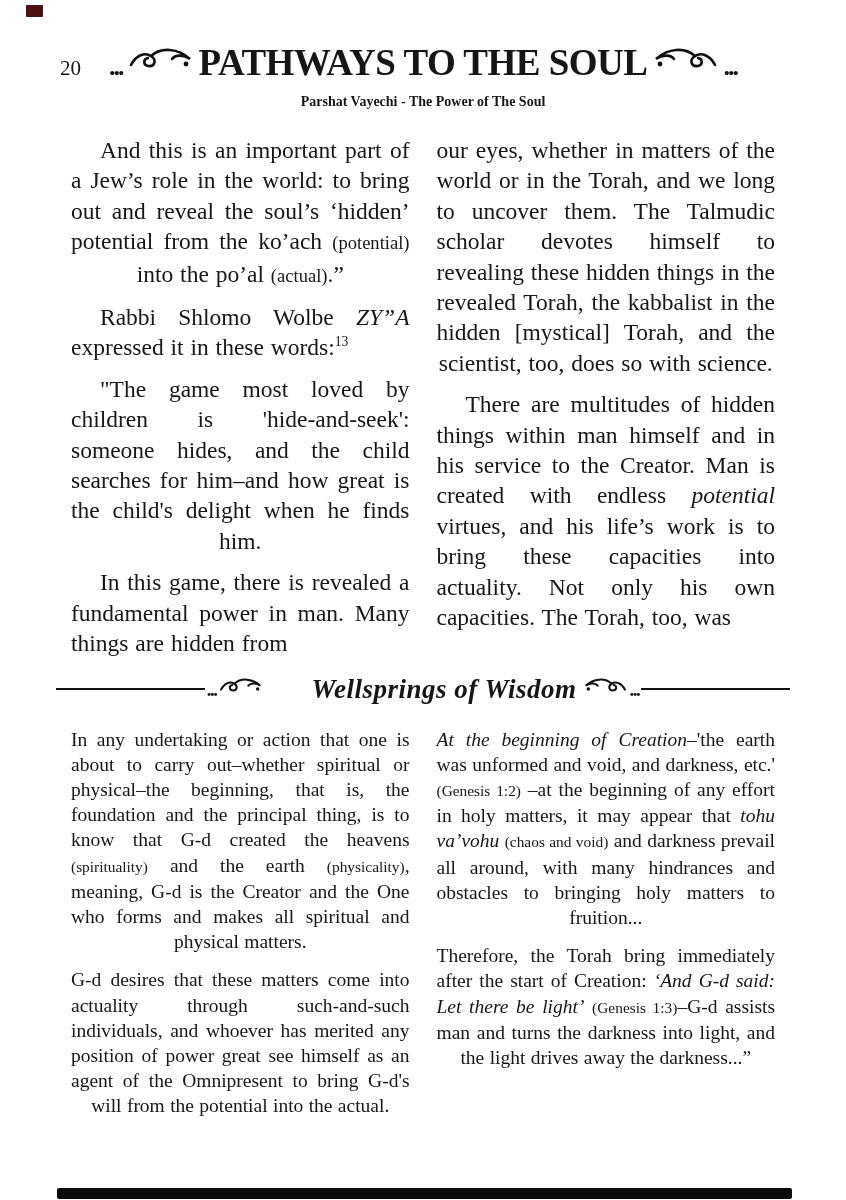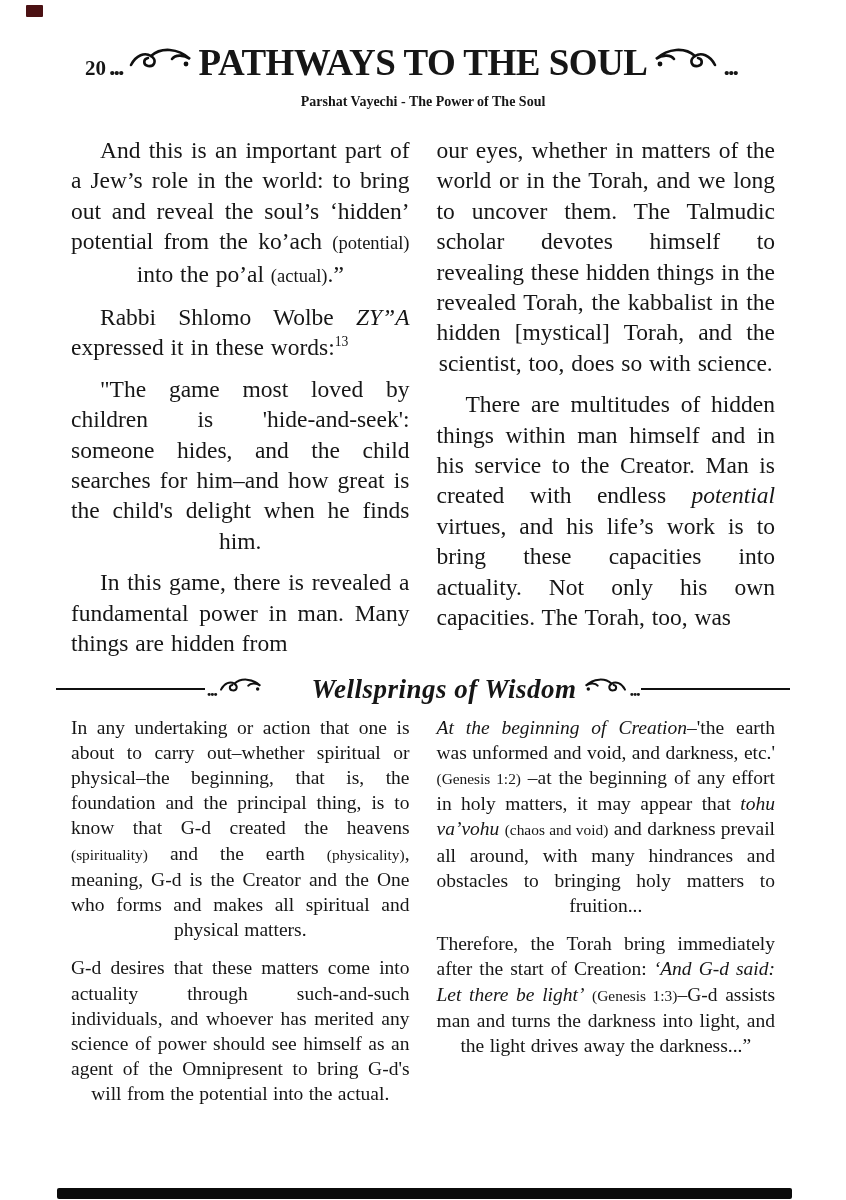--- a/index.html
+++ b/index.html
@@ -5,21 +5,21 @@
   html,body{margin:0;padding:0;}
   body{
     width:846px;height:1200px;position:relative;overflow:hidden;
     background:#ffffff;color:#161616;
     font-family:"Liberation Serif", serif;
   }
   .page{position:absolute;inset:0;}
 
   
   .header{position:relative;text-align:center;padding-top:44px;}
-  .pagenum{position:absolute;left:85px;top:56px;font-size:21px;font-weight:700;}
+  .pagenum{position:absolute;left:60px;top:56px;font-size:21px;font-weight:400;}
   .titlerow{display:flex;align-items:center;justify-content:center;gap:5px;line-height:1;}
   .title{font-size:37px;font-weight:700;letter-spacing:-0.5px;white-space:nowrap;}
   .orn-dots{font-size:26px;font-weight:700;letter-spacing:-2px;position:relative;top:4px;}
   .flourish{display:inline-block;}
   .flourish.flip{transform:scaleX(-1);}
   .subtitle{font-size:14px;font-weight:700;margin-top:13px;}
 
   
   .columns{display:flex;gap:27px;padding:0 71px;}
   .columns.main{margin-top:25px;justify-content:space-between;}
@@ -37,21 +37,21 @@
 
   
   .divider{display:flex;align-items:center;padding:0 56px;margin:4px 0 10px;}
   .divider .rule{flex:1;border-top:2.6px solid #101010;}
   .divider .cluster{display:flex;align-items:center;gap:3px;margin:0 2px;}
   .wellsprings{font-size:27px;font-weight:700;font-style:italic;letter-spacing:0.5px;white-space:nowrap;padding:0 3px;margin-left:42px;}
   .divider .dots{font-size:19px;font-weight:700;letter-spacing:-1.5px;position:relative;top:1px;}
 
   
   .bottom p{
-    font-size:19.5px;line-height:25.2px;margin:0 0 13px;
+    font-size:19.5px;line-height:25.2px;margin:12px 0 13px;
     text-align:justify;word-spacing:0.5px;
   }
   .footnote{font-size:20px;text-align:left;margin-top:1px;word-spacing:3px;}
 
   
   .red-mark{position:absolute;left:26px;top:5px;width:17px;height:12px;border-radius:1px;}
   .bottom-bar{position:absolute;left:57px;top:1188px;width:735px;height:11px;border-radius:2px;}
 </style>
 </head>
 <body>
@@ -125,21 +125,21 @@
         </svg>
       </span>
       <span class="dots">...</span>
     </div>
     <div class="rule"></div>
   </div>
 
   <div class="columns bottom">
     <div class="col bottom">
       <p class="last-center"><span>In any undertaking or action that one is about to carry out–whether spiritual or physical–the beginning, that is, the foundation and the principal thing, is to know that G-d created the heavens </span><span class="sm">(spirituality)</span><span> and the earth </span><span class="sm">(physicality)</span><span>, meaning, G-d is the Creator and the One who forms and makes all spiritual and physical matters.</span></p>
-      <p class="last-center"><span>G-d desires that these matters come into actuality through such-and-such individuals, and whoever has merited any science of power should see himself as an agent of the Omnipresent to bring G-d's will from the potential into the actual.</span></p>
+      <p class="last-center"><span>G-d desires that these matters come into actuality through such-and-such individuals, and whoever has merited any position of power great see himself as an agent of the Omnipresent to bring G-d's will from the potential into the actual.</span></p>
     </div>
     <div class="col bottom">
       <p class="last-center"><span class="it">At the beginning of Creation</span><span>–'the earth was unformed and void, and darkness, etc.' </span><span class="sm">(Genesis 1:2)</span><span> –at the beginning of any effort in holy matters, it may appear that </span><span class="it">tohu va’vohu</span><span> </span><span class="sm">(chaos and void)</span><span> and darkness prevail all around, with many hindrances and obstacles to bringing holy matters to fruition...</span></p>
       <p class="last-center"><span>Therefore, the Torah bring immediately after the start of Creation: </span><span class="it">‘And G-d said: Let there be light’</span><span> </span><span class="sm">(Genesis 1:3)</span><span>–G-d assists man and turns the darkness into light, and the light drives away the darkness...”</span></p>
     </div>
   </div>
 
   <div class="bottom-bar" style="background: rgb(11, 11, 11);"></div>
 </div>
 

